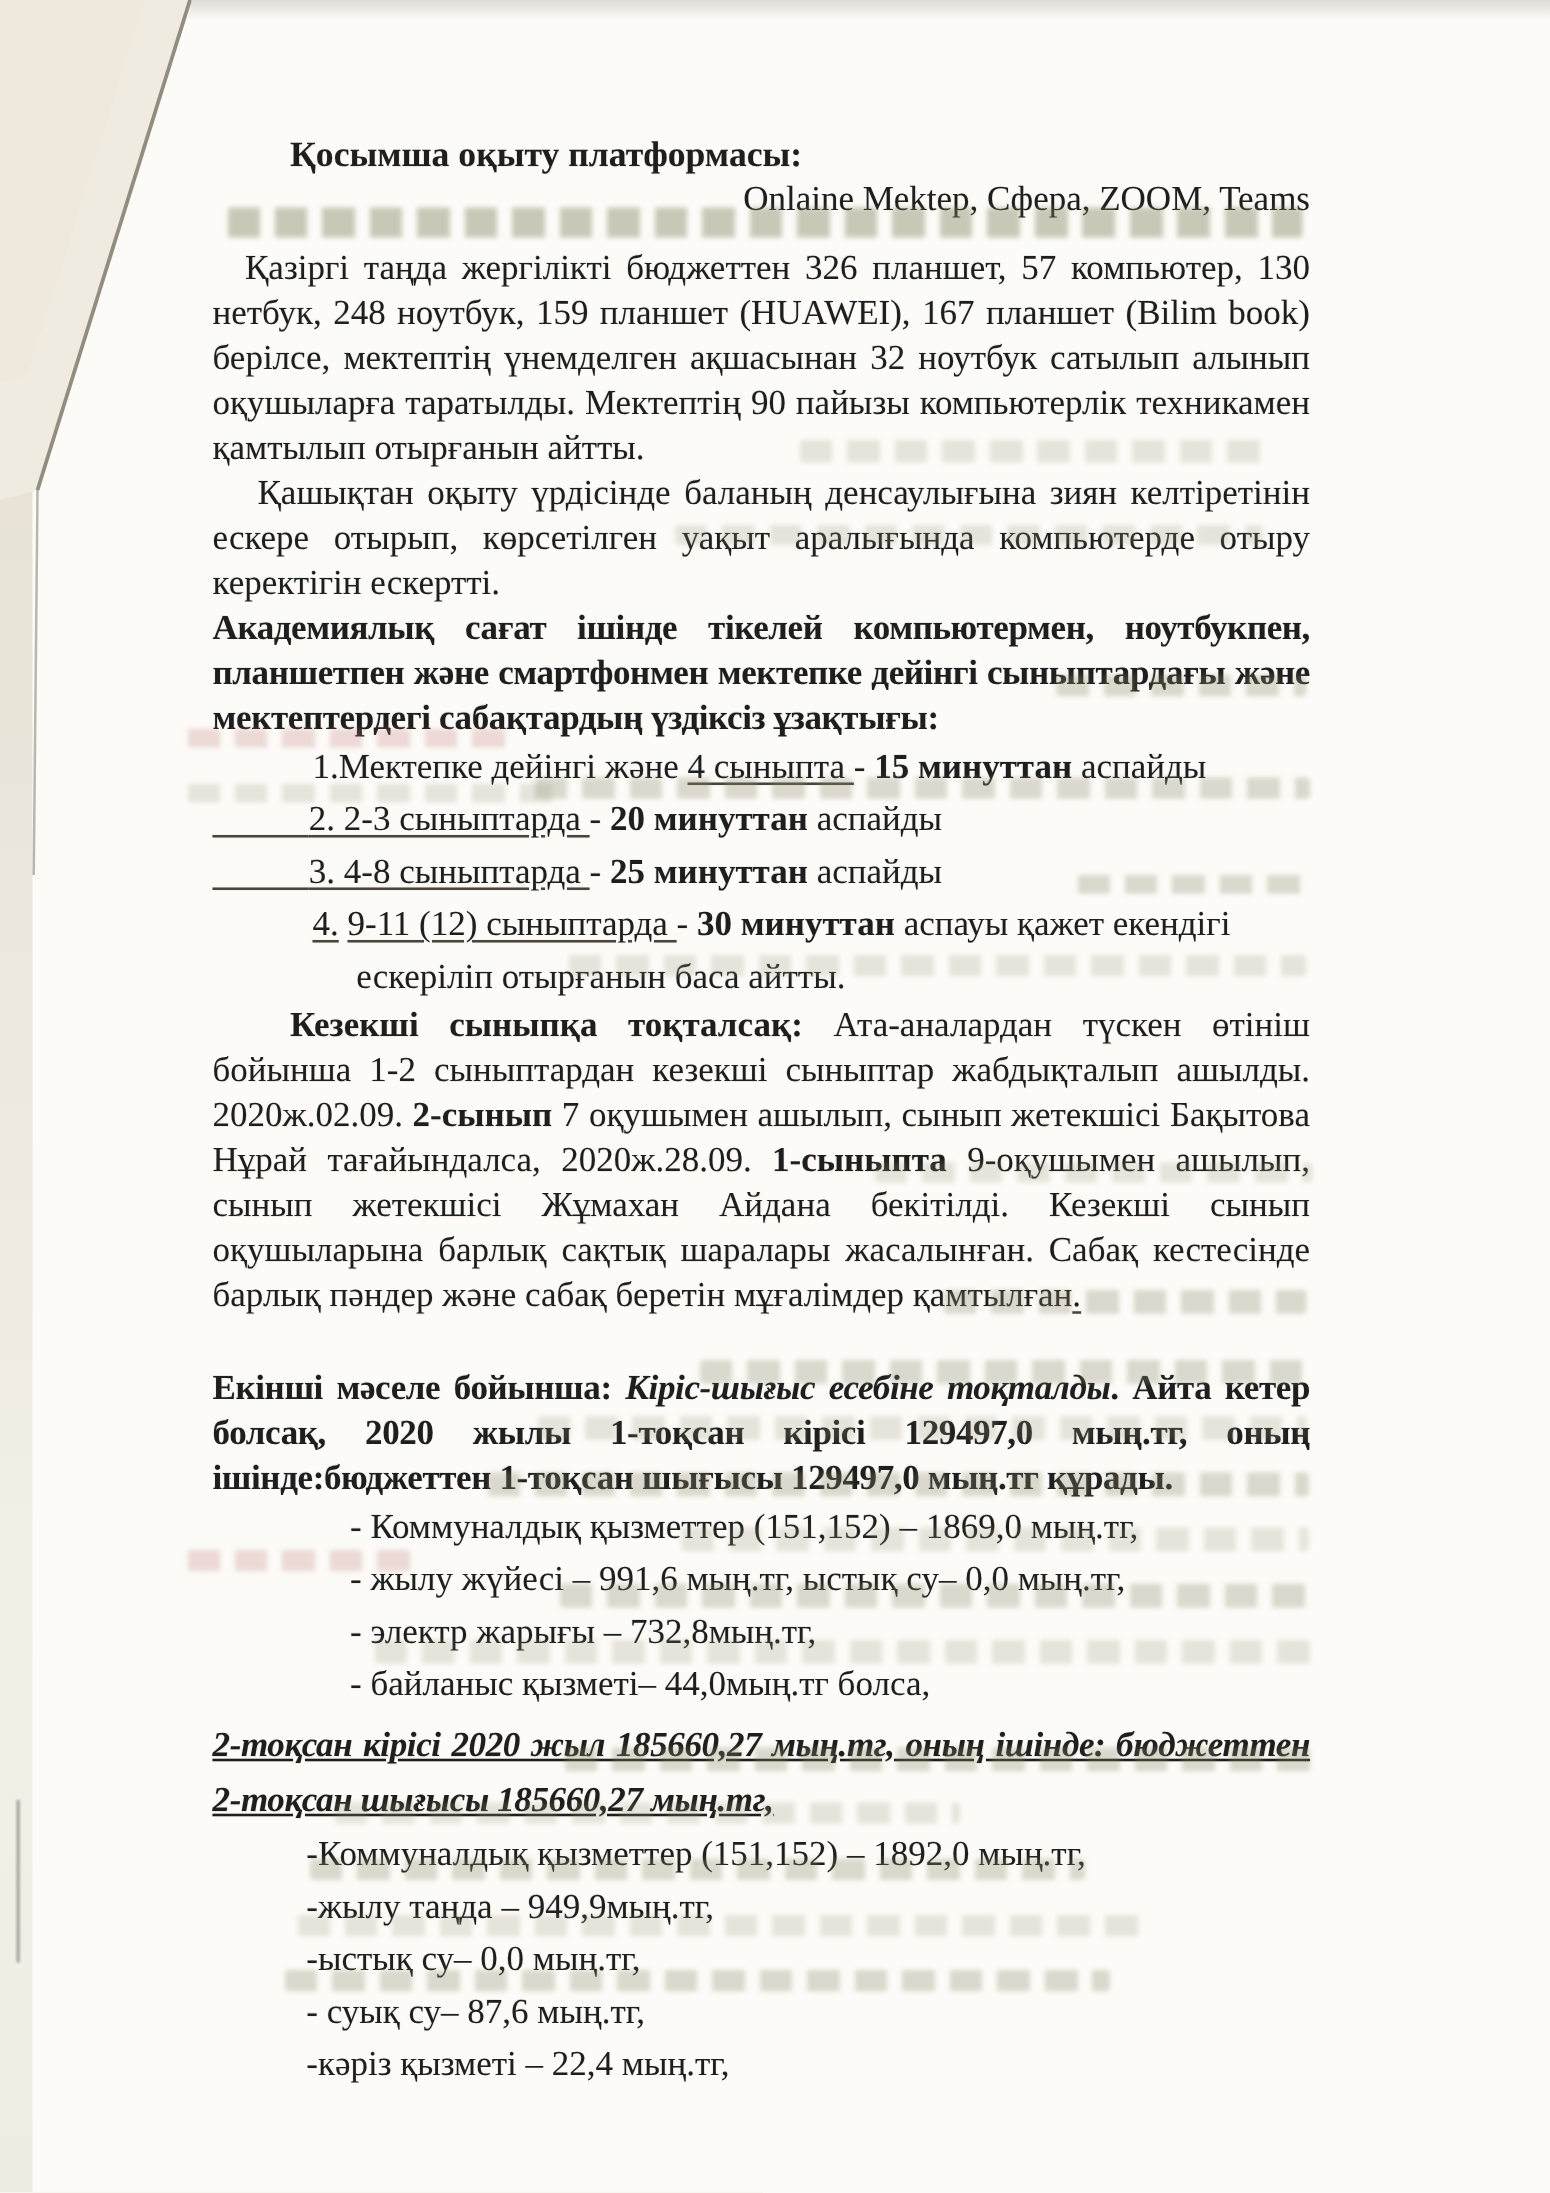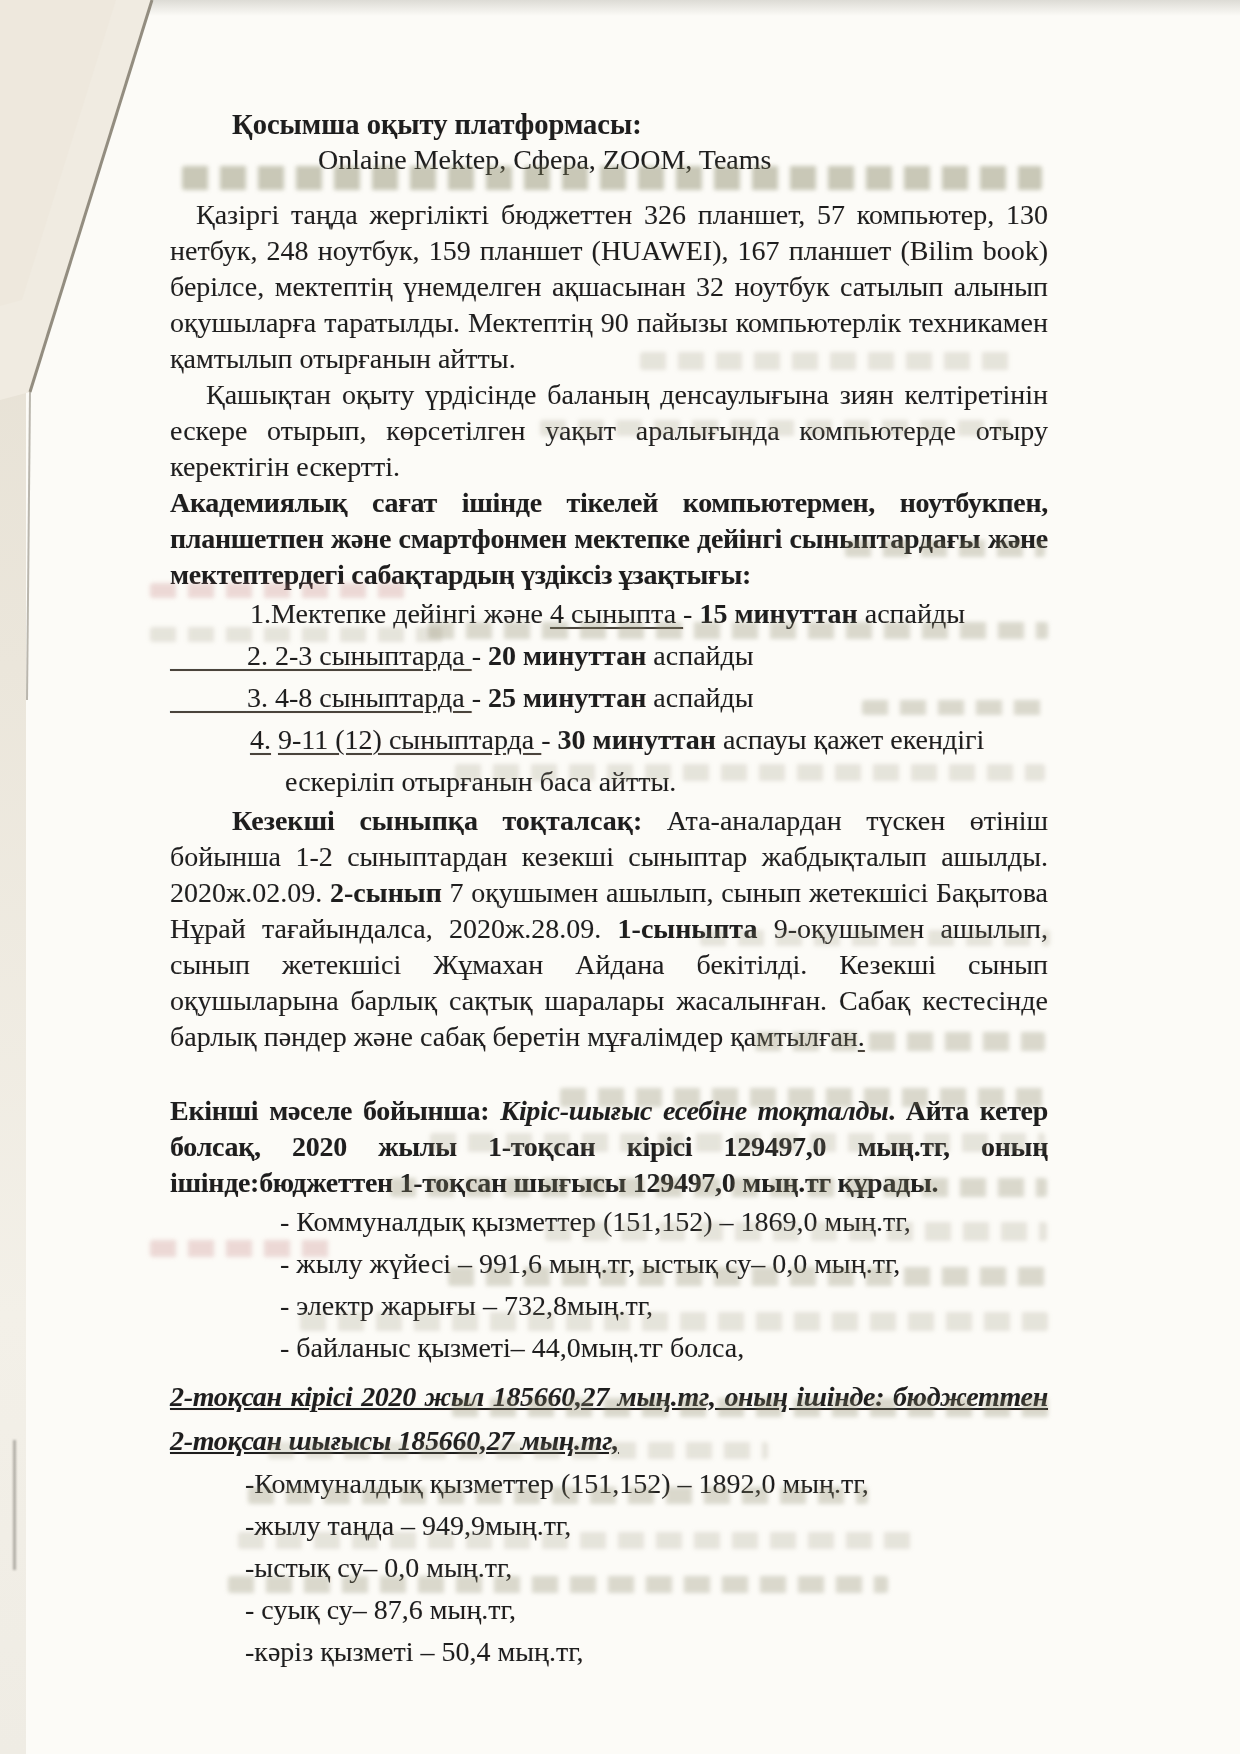--- a/index.html
+++ b/index.html
@@ -17,21 +17,21 @@
     background:rgba(100,95,88,.45);filter:blur(1px);}
   .fold-svg{position:absolute;left:0;top:0;}
   
   .ghost{position:absolute;border-radius:3px;filter:blur(2.3px);pointer-events:none;}
   
   .text-block{
     position:absolute;left:170px;top:108px;width:878px;font-size:28px;
     text-shadow:0.5px 0.3px 0 rgba(190,80,50,.13),-0.5px -0.3px 0 rgba(50,120,160,.13);
   }
   .t-title{font-weight:bold;font-size:28.5px;line-height:33px;margin-left:62px;}
-  .t-sub{line-height:34px;margin-left:148px;margin-top:2px;}
+  .t-sub{line-height:34px;margin-left:148px;margin-top:2px;text-align:right;}
   .para{text-align:justify;line-height:36px;margin:0;}
   .ind-a{text-indent:26px;margin-top:20px;}
   .ind-b{text-indent:36px;}
   .ind-c{text-indent:62px;}
   .boldp{font-weight:bold;letter-spacing:-0.3px;}
   .gap-top{margin-top:38px;}
   .duty{line-height:42px;margin-left:80px;}
   .duty.flush{margin-left:0;}
   .duty.cont{margin-left:115px;}
   .exp{line-height:42px;margin-left:110px;}
@@ -76,21 +76,21 @@
         <div class="para boldp gap-top"><span class="b">Екінші мәселе бойынша: </span><span class="b i">Кіріс-шығыс есебіне тоқталды</span><span class="b">. </span><span class="b">Айта кетер болсақ, 2020 жылы 1-тоқсан кірісі 129497,0 мың.тг, оның ішінде:бюджеттен 1-тоқсан шығысы 129497,0 мың.тг құрады.</span></div>
         <div class="exp"><span>- Коммуналдық қызметтер (151,152) – 1869,0 мың.тг,</span></div>
         <div class="exp"><span>- жылу жүйесі – 991,6 мың.тг, ыстық су– 0,0 мың.тг,</span></div>
         <div class="exp"><span>- электр жарығы – 732,8мың.тг,</span></div>
         <div class="exp"><span> - байланыс қызметі– 44,0мың.тг болса,</span></div>
         <div class="bip"><span class="b i">2-тоқсан кірісі 2020 жыл 185660,27 мың.тг, оның ішінде: бюджеттен 2-тоқсан шығысы 185660,27 мың.тг,</span></div>
         <div class="exp exp2"><span>-Коммуналдық қызметтер (151,152) – 1892,0 мың.тг,</span></div>
         <div class="exp exp2"><span>-жылу таңда – 949,9мың.тг,</span></div>
         <div class="exp exp2"><span>-ыстық су– 0,0 мың.тг,</span></div>
         <div class="exp exp2"><span>- суық су– 87,6 мың.тг,</span></div>
-        <div class="exp exp2"><span>-кәріз қызметі – 50,4 мың.тг,</span></div>
+        <div class="exp exp2"><span>-кәріз қызметі – 22,4 мың.тг,</span></div>
       </div>
   </div>
 
 <div class="ghost" style="left: 182px; top: 166px; width: 860px; height: 24px; background: repeating-linear-gradient(90deg, rgba(125, 125, 88, 0.4) 0px, rgba(125, 125, 88, 0.4) 26px, transparent 26px, transparent 38px);"></div>
     <div class="ghost" style="left: 640px; top: 352px; width: 380px; height: 18px; background: repeating-linear-gradient(90deg, rgba(152, 148, 122, 0.22) 0px, rgba(152, 148, 122, 0.22) 26px, transparent 26px, transparent 38px);"></div>
     <div class="ghost" style="left: 540px; top: 420px; width: 470px; height: 16px; background: repeating-linear-gradient(90deg, rgba(152, 148, 122, 0.22) 0px, rgba(152, 148, 122, 0.22) 26px, transparent 26px, transparent 38px);"></div>
     <div class="ghost" style="left: 845px; top: 540px; width: 200px; height: 17px; background: repeating-linear-gradient(90deg, rgba(140, 138, 108, 0.3) 0px, rgba(140, 138, 108, 0.3) 26px, transparent 26px, transparent 38px);"></div>
     <div class="ghost" style="left: 150px; top: 583px; width: 255px; height: 15px; background: repeating-linear-gradient(90deg, rgba(196, 128, 128, 0.28) 0px, rgba(196, 128, 128, 0.28) 26px, transparent 26px, transparent 38px);"></div>
     <div class="ghost" style="left: 428px; top: 622px; width: 620px; height: 17px; background: repeating-linear-gradient(90deg, rgba(140, 138, 108, 0.3) 0px, rgba(140, 138, 108, 0.3) 26px, transparent 26px, transparent 38px);"></div>
     <div class="ghost" style="left: 150px; top: 627px; width: 300px; height: 15px; background: repeating-linear-gradient(90deg, rgba(152, 148, 122, 0.22) 0px, rgba(152, 148, 122, 0.22) 26px, transparent 26px, transparent 38px);"></div>

